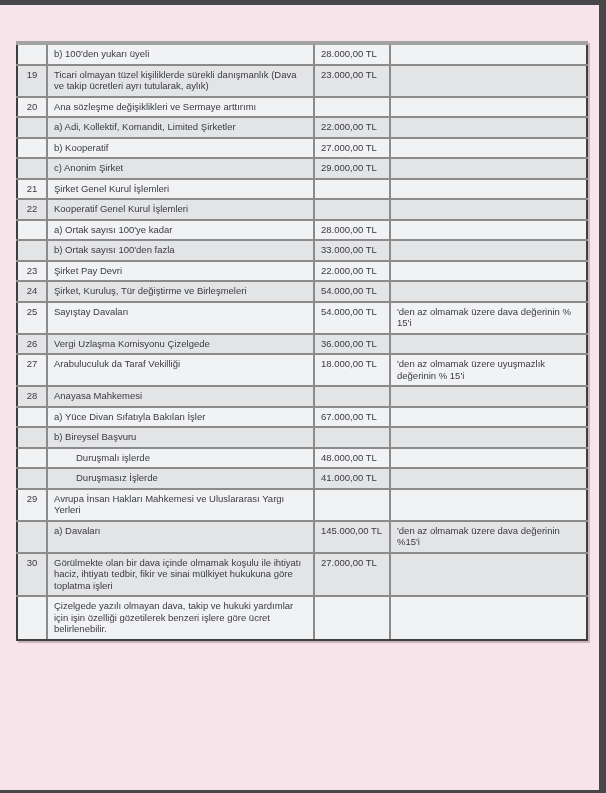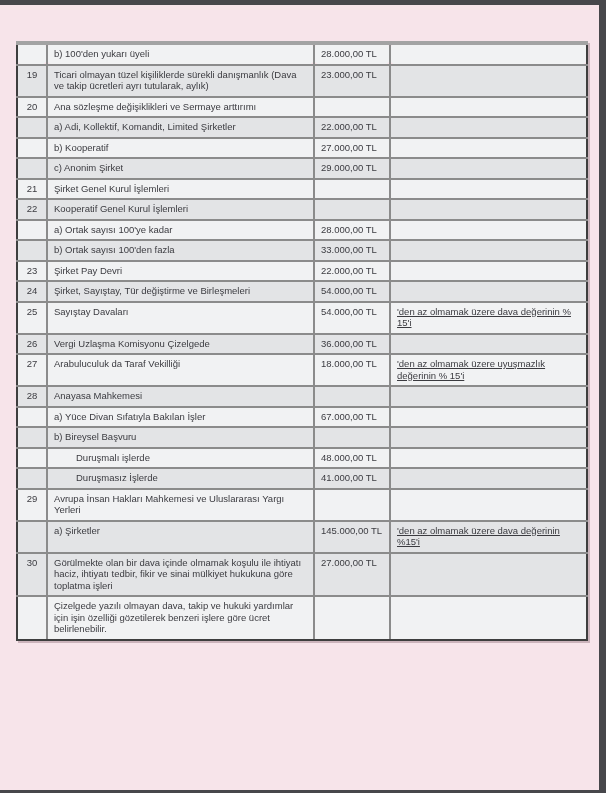--- a/index.html
+++ b/index.html
@@ -44,21 +44,21 @@
   .fee-table tr:last-child td { border-bottom: 2px solid #3e3e3e; }
   .fee-table td:first-child { border-left: 2px solid #3e3e3e; }
   .fee-table td:last-child { border-right: 2px solid #3e3e3e; }
 
   .row-light td { background: #f1f2f3; }
   .row-gray td  { background: #e3e4e6; }
 
   .c-num  { width: 30px; text-align: center; }
   .c-desc { width: 267px; }
   .c-amt  { width: 76px; }
-  .c-note { width: 197px; text-decoration: underline; }
+  .c-note { width: 197px; }
   .indent-1 { padding-left: 28px !important; }
 </style>
 </head>
 <body>
 
 <div class="page">
   <table class="fee-table">
     <colgroup>
       <col style="width:30px">
       <col style="width:267px">
@@ -127,21 +127,21 @@
     <td class="c-note"></td>
   </tr>
         <tr class="row-light">
     <td class="c-num">23</td>
     <td class="c-desc">Şirket Pay Devri</td>
     <td class="c-amt">22.000,00 TL</td>
     <td class="c-note"></td>
   </tr>
         <tr class="row-gray">
     <td class="c-num">24</td>
-    <td class="c-desc">Şirket, Sayıştay, Tür değiştirme ve Birleşmeleri</td>
+    <td class="c-desc">Şirket, Kuruluş, Tür değiştirme ve Birleşmeleri</td>
     <td class="c-amt">54.000,00 TL</td>
     <td class="c-note"></td>
   </tr>
         <tr class="row-light">
     <td class="c-num">25</td>
     <td class="c-desc">Sayıştay Davaları</td>
     <td class="c-amt">54.000,00 TL</td>
     <td class="c-note">'den az olmamak üzere dava değerinin % 15'i</td>
   </tr>
         <tr class="row-gray">
@@ -187,21 +187,21 @@
     <td class="c-note"></td>
   </tr>
         <tr class="row-light">
     <td class="c-num">29</td>
     <td class="c-desc">Avrupa İnsan Hakları Mahkemesi ve Uluslararası Yargı Yerleri</td>
     <td class="c-amt"></td>
     <td class="c-note"></td>
   </tr>
         <tr class="row-gray">
     <td class="c-num"></td>
-    <td class="c-desc">a) Şirketler</td>
+    <td class="c-desc">a) Davaları</td>
     <td class="c-amt">145.000,00 TL</td>
     <td class="c-note">'den az olmamak üzere dava değerinin %15'i</td>
   </tr>
         <tr class="row-gray">
     <td class="c-num">30</td>
     <td class="c-desc">Görülmekte olan bir dava içinde olmamak koşulu ile ihtiyatı haciz, ihtiyatı tedbir, fikir ve sinai mülkiyet hukukuna göre toplatma işleri</td>
     <td class="c-amt">27.000,00 TL</td>
     <td class="c-note"></td>
   </tr>
         <tr class="row-light">

